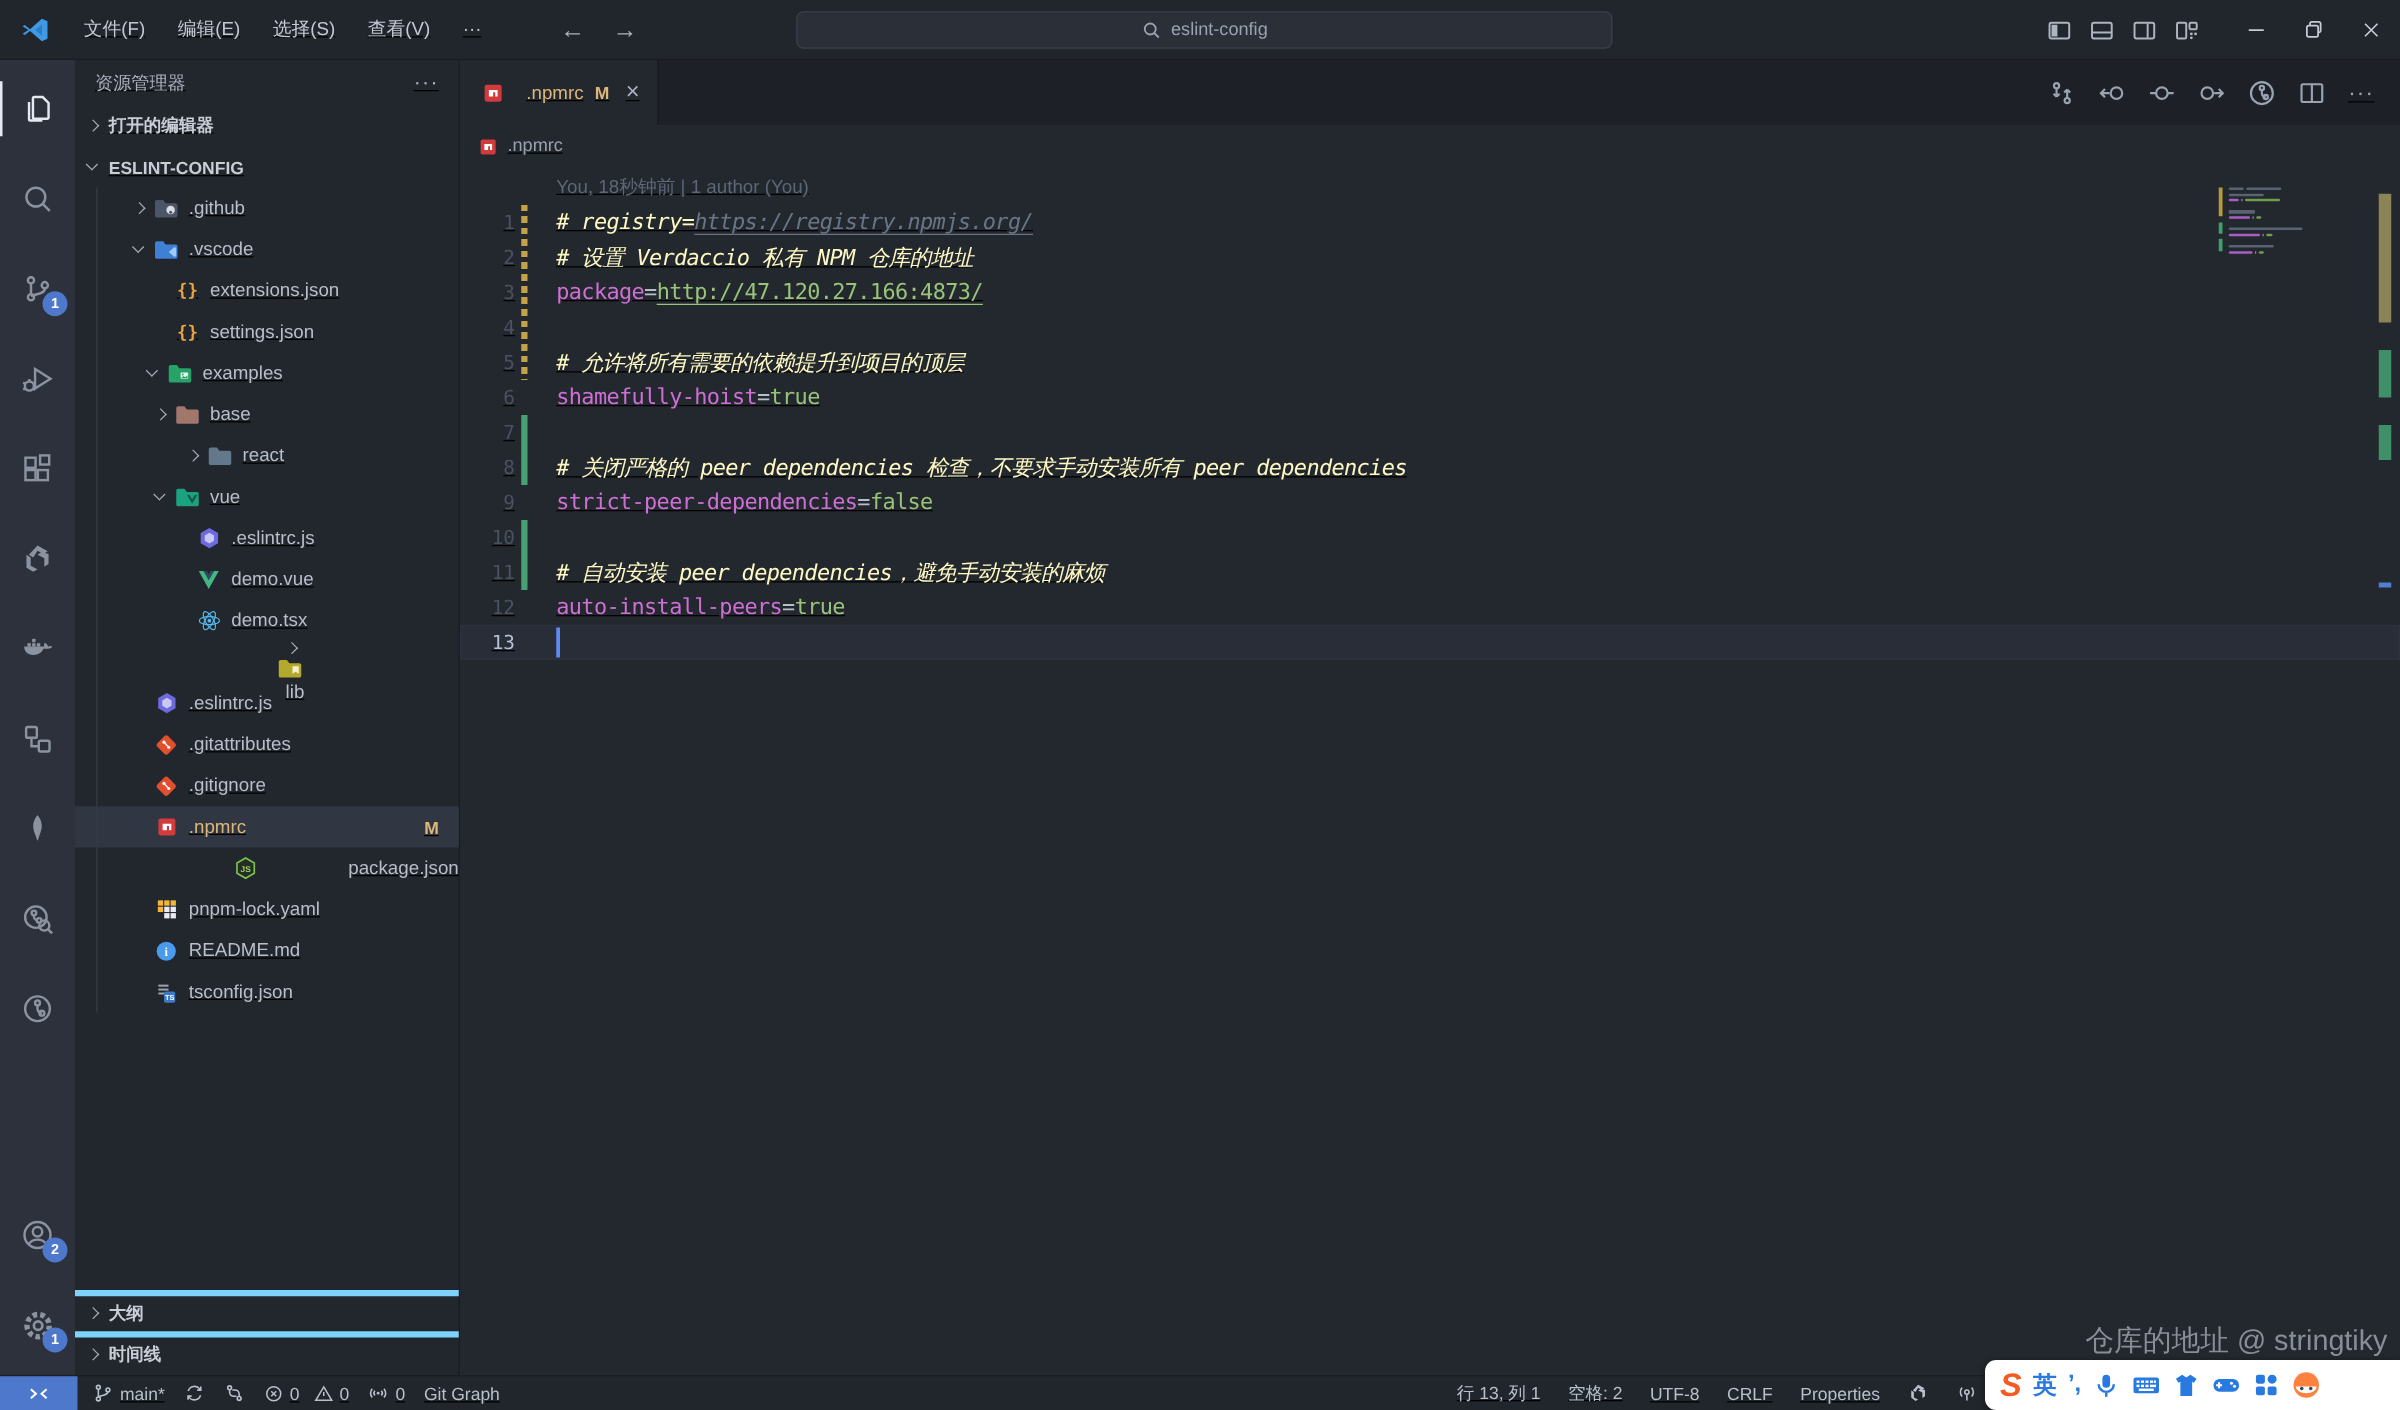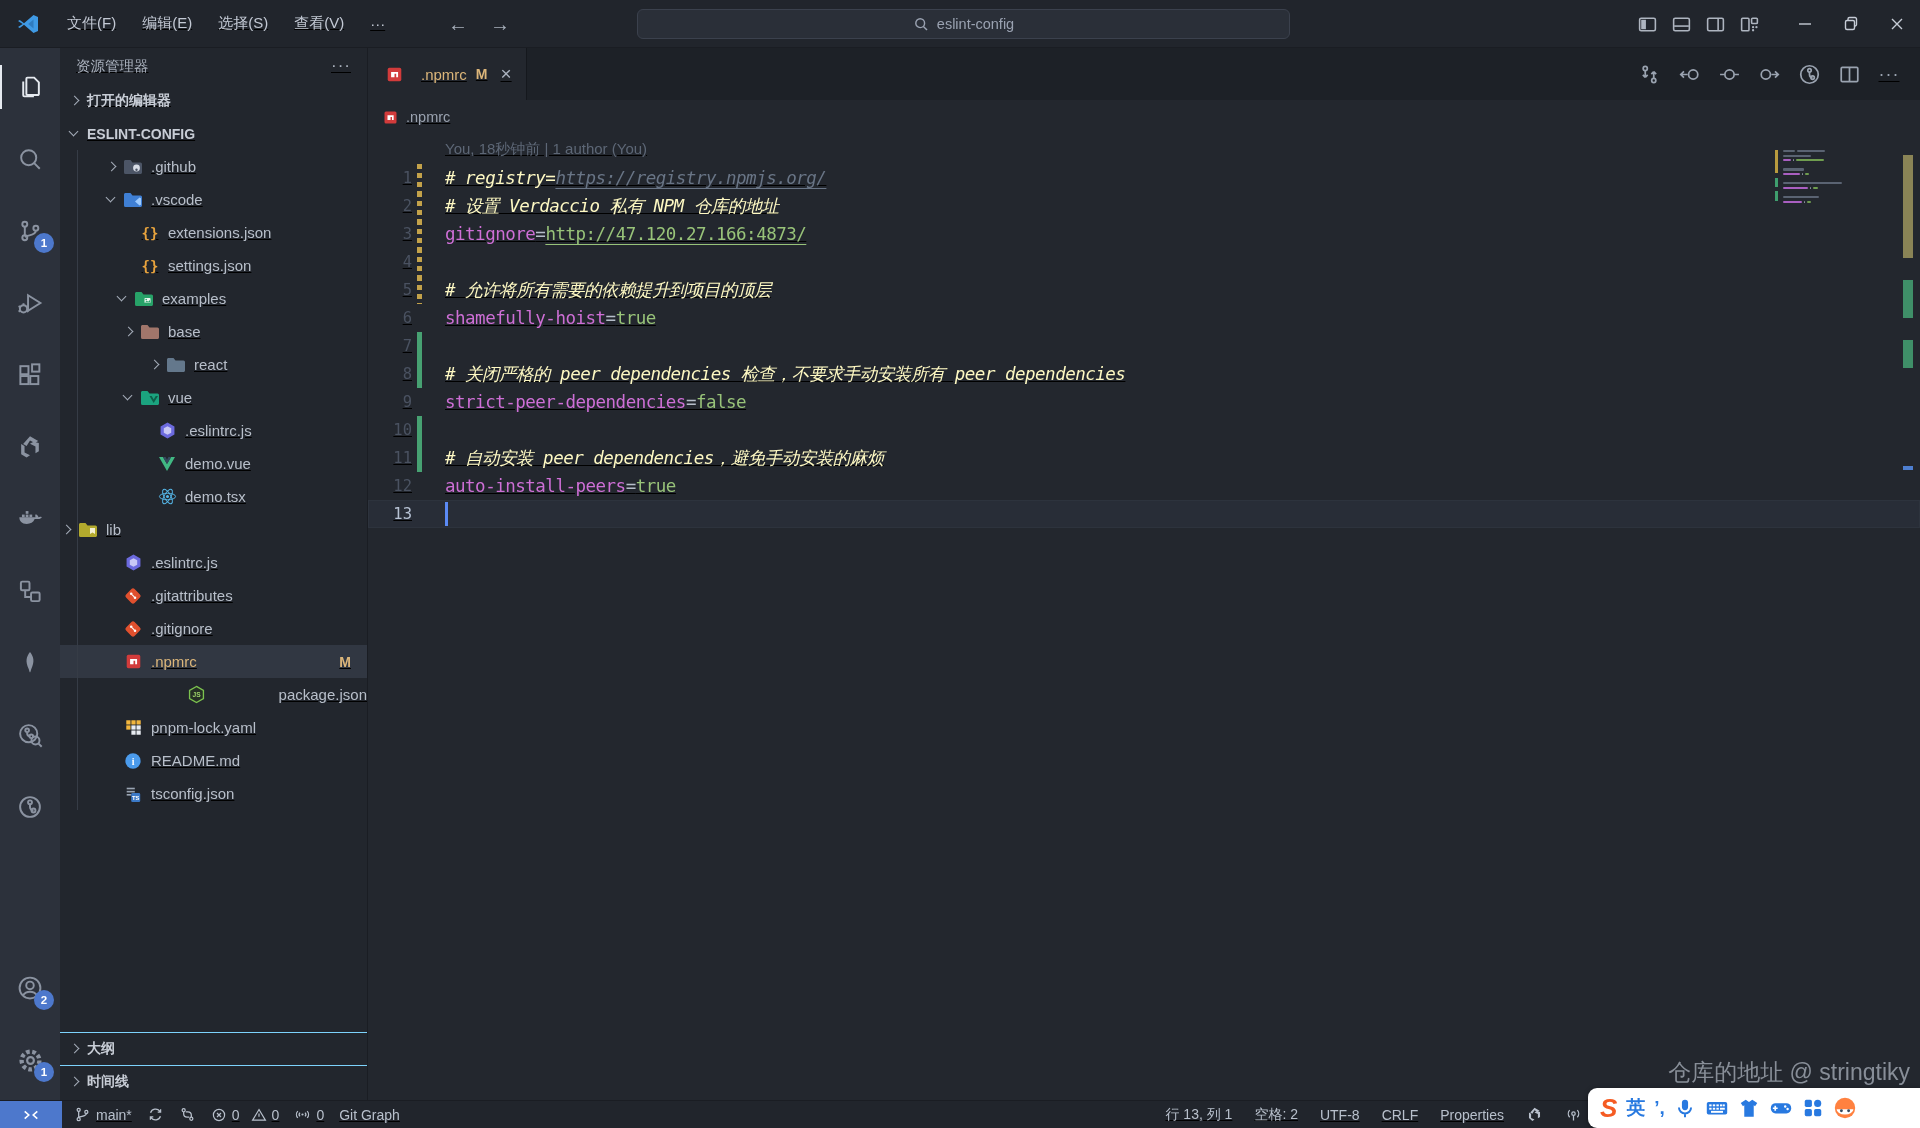--- a/index.html
+++ b/index.html
@@ -41,21 +41,21 @@
   .tree { position:relative; }
   .tree-guide { position:absolute; left:17px; top:0; width:1px; background:#363c46; }
   .tree-row { height:33px; display:flex; align-items:center; font-size:15px; color:#b8bfca; position:relative; }
   .tree-row.selected { background:#313742; }
   .tree-row.selected .tlabel { color:#dcb67a; }
   .tree-row .chevslot { width:18px; flex:none; }
   .fi { width:20px; height:20px; margin-right:8px; flex:none; display:flex; align-items:center; justify-content:center; }
   .tlabel { white-space:nowrap; }
   .tbadge { margin-left:auto; margin-right:16px; color:#dcb67a; font-size:14px; font-weight:600; }
   .sb-bottom { position:absolute; left:0; right:0; bottom:2px; }
-  .sb-bottom .sb-sec { border-top:1px solid #7dd3fc; }
+  .sb-bottom .sb-sec { border-top:5px solid #7dd3fc; }
 
   
   .editor { flex:1; position:relative; background:#23272e; min-width:0; }
   .tabbar { height:52px; background:#1d2127; display:flex; align-items:stretch; }
   .tab { display:flex; align-items:center; gap:9px; padding:0 14px 0 16px; background:#23272e; border-right:1px solid #15181d; color:#dcb67a; font-size:15px; }
   .tab .close { color:#aab2bf; font-size:19px; margin-left:4px; }
   .tab .mod { color:#dcb67a; font-size:14px; font-weight:600; }
   .tbicons { margin-left:auto; display:flex; align-items:center; gap:14px; padding-right:18px; color:#9aa3b0; }
   .tbicon { width:26px; height:26px; display:flex; align-items:center; justify-content:center; }
   .tb-more-txt { font-size:18px; letter-spacing:1px; color:#9aa3b0; }
@@ -399,21 +399,21 @@
             <span class="fi">
               <svg width="19" height="19" viewBox="0 0 20 20" fill="none" stroke="#56b8ea" stroke-width="1">
                 <ellipse cx="10" cy="10" rx="8.5" ry="3.4"></ellipse>
                 <ellipse cx="10" cy="10" rx="8.5" ry="3.4" transform="rotate(60 10 10)"></ellipse>
                 <ellipse cx="10" cy="10" rx="8.5" ry="3.4" transform="rotate(120 10 10)"></ellipse>
                 <circle cx="10" cy="10" r="1.6" fill="#56b8ea" stroke="none"></circle>
               </svg>
             </span>
             <span class="tlabel">demo.tsx</span>
           </div>
-          <div class="tree-row" style="">
+          <div class="tree-row" style="padding-left: 45px; flex-direction: column;">
             <span class="chev" style="margin-right: 6px;"></span>
             <span class="fi">
               <svg width="20" height="16" viewBox="0 0 20 16">
                 <path fill="#b3aa2d" d="M1 2.5C1 1.7 1.7 1 2.5 1h5l2 2.5h8A1.5 1.5 0 0 1 19 5v8.5c0 .8-.7 1.5-1.5 1.5h-15A1.5 1.5 0 0 1 1 13.5z"></path>
                 <path fill="#f4f0d0" d="M12 6h5v6l-2.5-1.6L12 12z"></path>
               </svg>
             </span>
             <span class="tlabel">lib</span>
           </div>
           <div class="tree-row" style="padding-left: 45px;">
@@ -604,21 +604,21 @@
             <span class="codeline"><span class="tok-comment"># registry=</span><span class="tok-comment-link">https://registry.npmjs.org/</span></span>
           </div>
           <div class="code-row">
             <span class="ln">2</span>
             <span class="gut mod"></span>
             <span class="codeline"><span class="tok-comment"># 设置 Verdaccio 私有 NPM 仓库的地址</span></span>
           </div>
           <div class="code-row">
             <span class="ln">3</span>
             <span class="gut mod"></span>
-            <span class="codeline"><span class="tok-key">gitignore</span><span class="tok-op">=</span><span class="tok-link">http://47.120.27.166:4873/</span></span>
+            <span class="codeline"><span class="tok-key">package</span><span class="tok-op">=</span><span class="tok-link">http://47.120.27.166:4873/</span></span>
           </div>
           <div class="code-row">
             <span class="ln">4</span>
             <span class="gut mod"></span>
             <span class="codeline"></span>
           </div>
           <div class="code-row">
             <span class="ln">5</span>
             <span class="gut mod"></span>
             <span class="codeline"><span class="tok-comment"># 允许将所有需要的依赖提升到项目的顶层</span></span>

